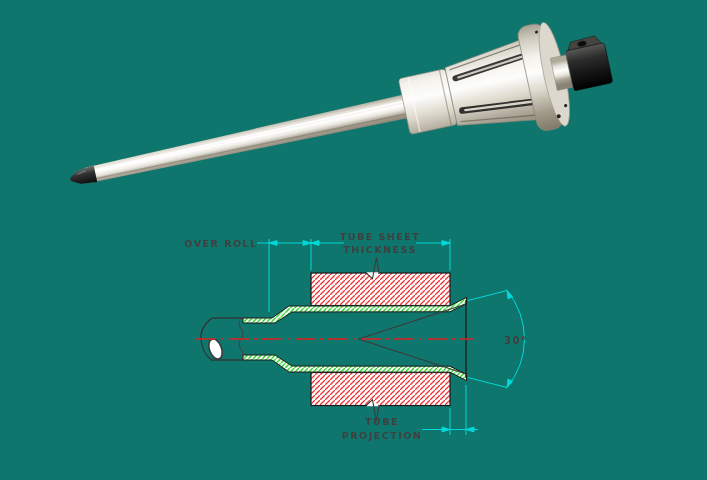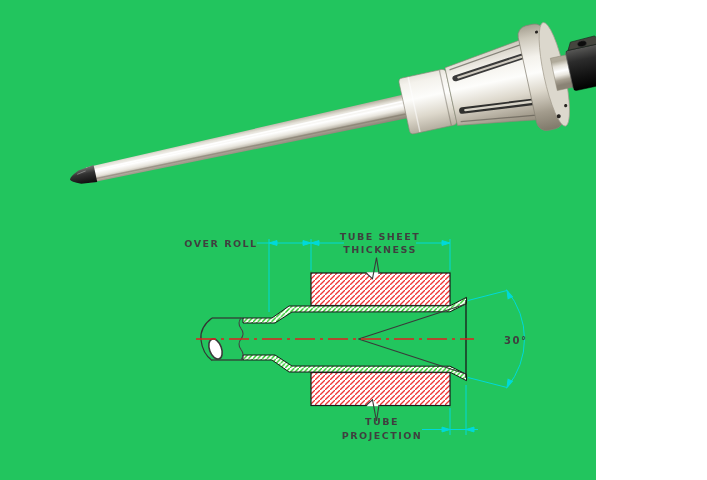--- a/index.html
+++ b/index.html
@@ -1,17 +1,17 @@
 <!DOCTYPE html>
 <html><head>
 <meta charset="utf-8">
 <style>
   html,body{margin:0;padding:0;background:#fff;}
   .stage{
-    position:relative;width:596px;height:480px;background:#22c55e;overflow:hidden;
+    position:relative;width:707px;height:480px;background:#0f766e;overflow:hidden;
     font-family:"DejaVu Sans","Liberation Sans",sans-serif;
   }
   svg text{
     font-family:"DejaVu Sans","Liberation Sans",sans-serif;
     font-weight:bold;
     fill:#3f3f3f;
   }
   .dimtext{font-size:9.5px;letter-spacing:1.5px;}
   .angletext{font-size:10px;letter-spacing:1.5px;}
 </style>

